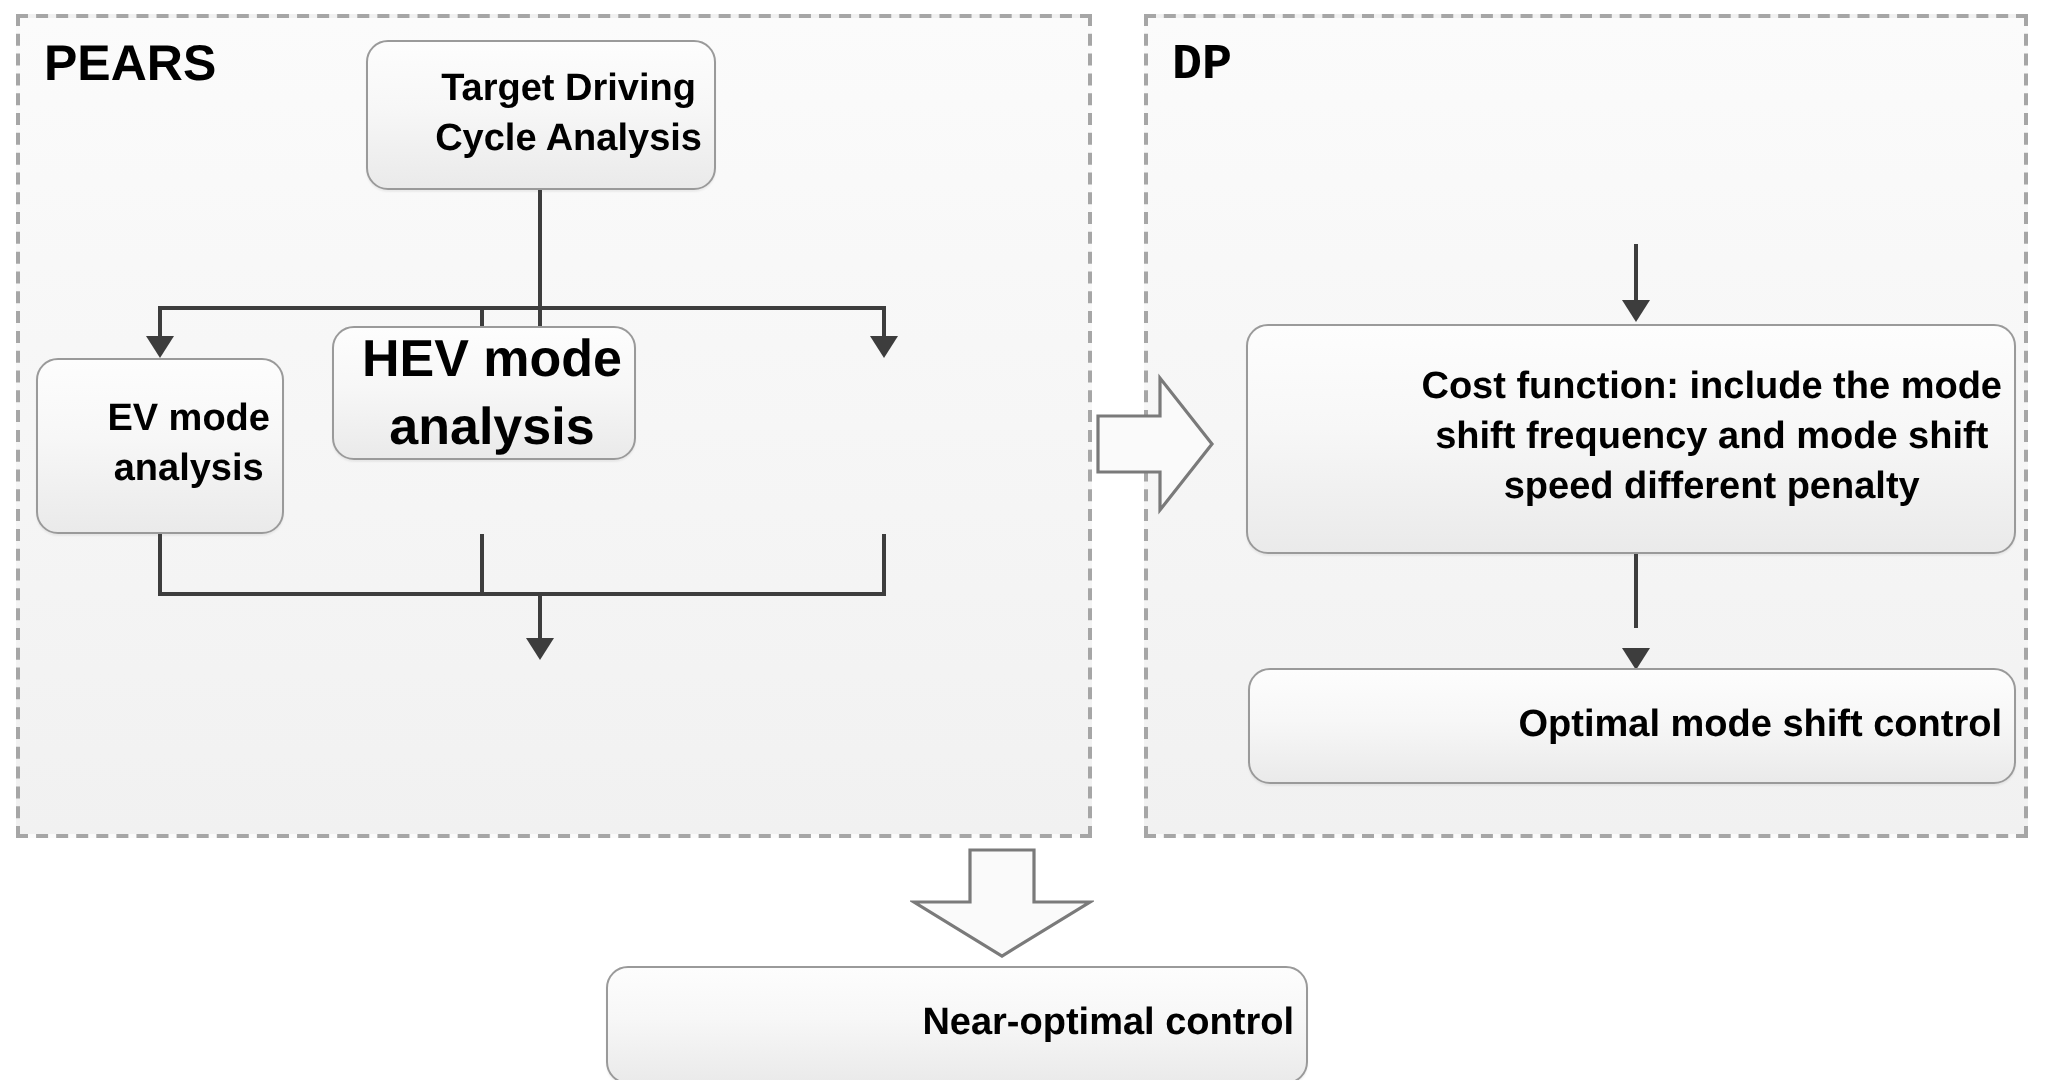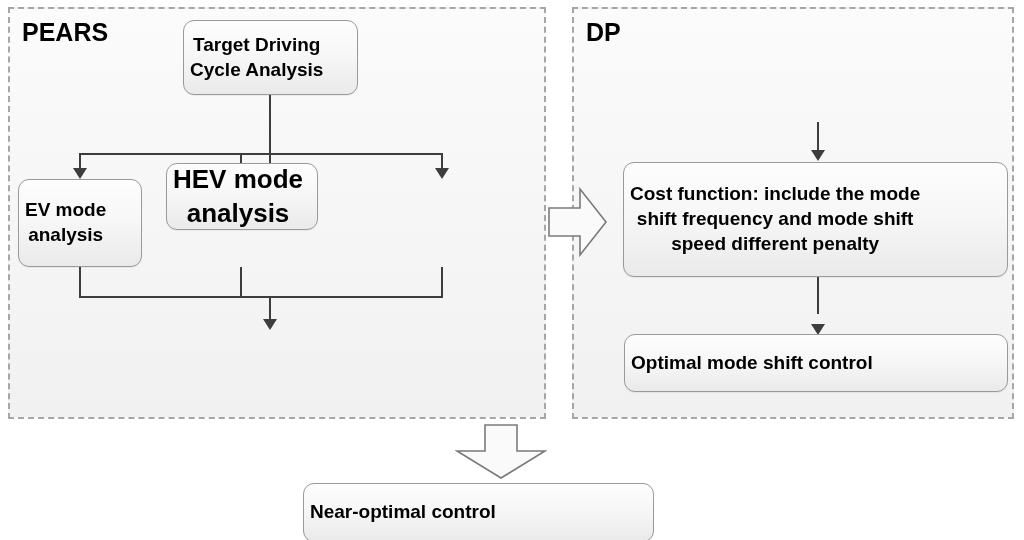--- a/index.html
+++ b/index.html
@@ -29,21 +29,21 @@
 
   
   .box{
     position:absolute;
     box-sizing:border-box;
     border:1.4px solid #9a9a9a;
     border-radius:11px;
     background:linear-gradient(180deg,#fdfdfd 0%,#f7f7f7 45%,#eaeaea 100%);
     display:flex;
     align-items:center;
-    justify-content:flex-start;
+    justify-content:flex-end;
     text-align:center;
     color:#000;
     font-weight:bold;
     line-height:1.30;
     box-shadow:0 1px 1px rgba(0,0,0,0.06);
     padding:2px 6px;
   }
 
   
   .vline{position:absolute;background:#3d3d3d;width:2.4px;}
@@ -95,21 +95,21 @@
 
   <div class="vline" style="left:79px;top:267px;height:31px;"></div>
   <div class="vline" style="left:240px;top:267px;height:31px;"></div>
   <div class="vline" style="left:441px;top:267px;height:31px;"></div>
   <div class="hline" style="left:79px;top:296px;width:364px;"></div>
   <div class="vline" style="left:269px;top:296px;height:26px;"></div>
   <div class="arrowhead" style="left:263px;top:319px;"></div>
 
 
   <div class="panel" style="left:572px;top:7px;width:442px;height:412px;"></div>
-  <div class="panel-label" style="left:586px;top:18px;">DP</div>
+  <div class="panel-label" style="left:586px;top:18px;font-family:Liberation Mono, monospace;">DP</div>
 
 
   <div class="vline" style="left:817px;top:122px;height:30px;"></div>
   <div class="arrowhead" style="left:811px;top:150px;"></div>
 
   <div class="box" style="left:623px;top:162px;width:385px;height:115px;font-size:19px;white-space:pre-line;">
     <span>Cost function: include the mode
 shift frequency and mode shift
 speed different penalty</span>
   </div>

